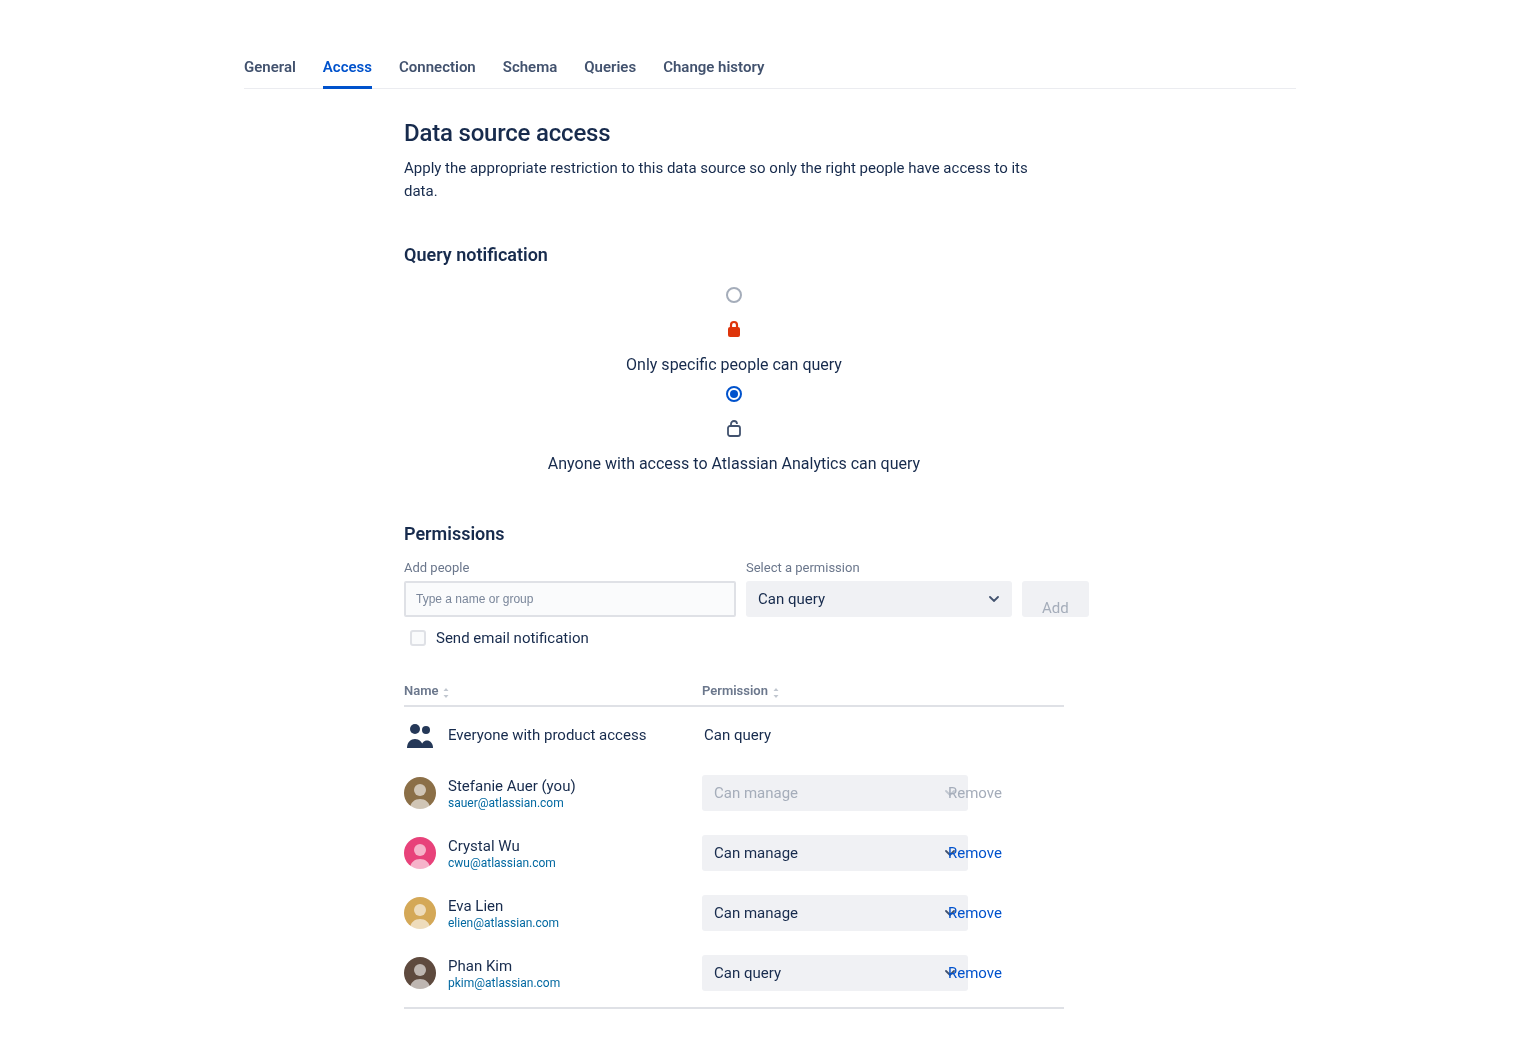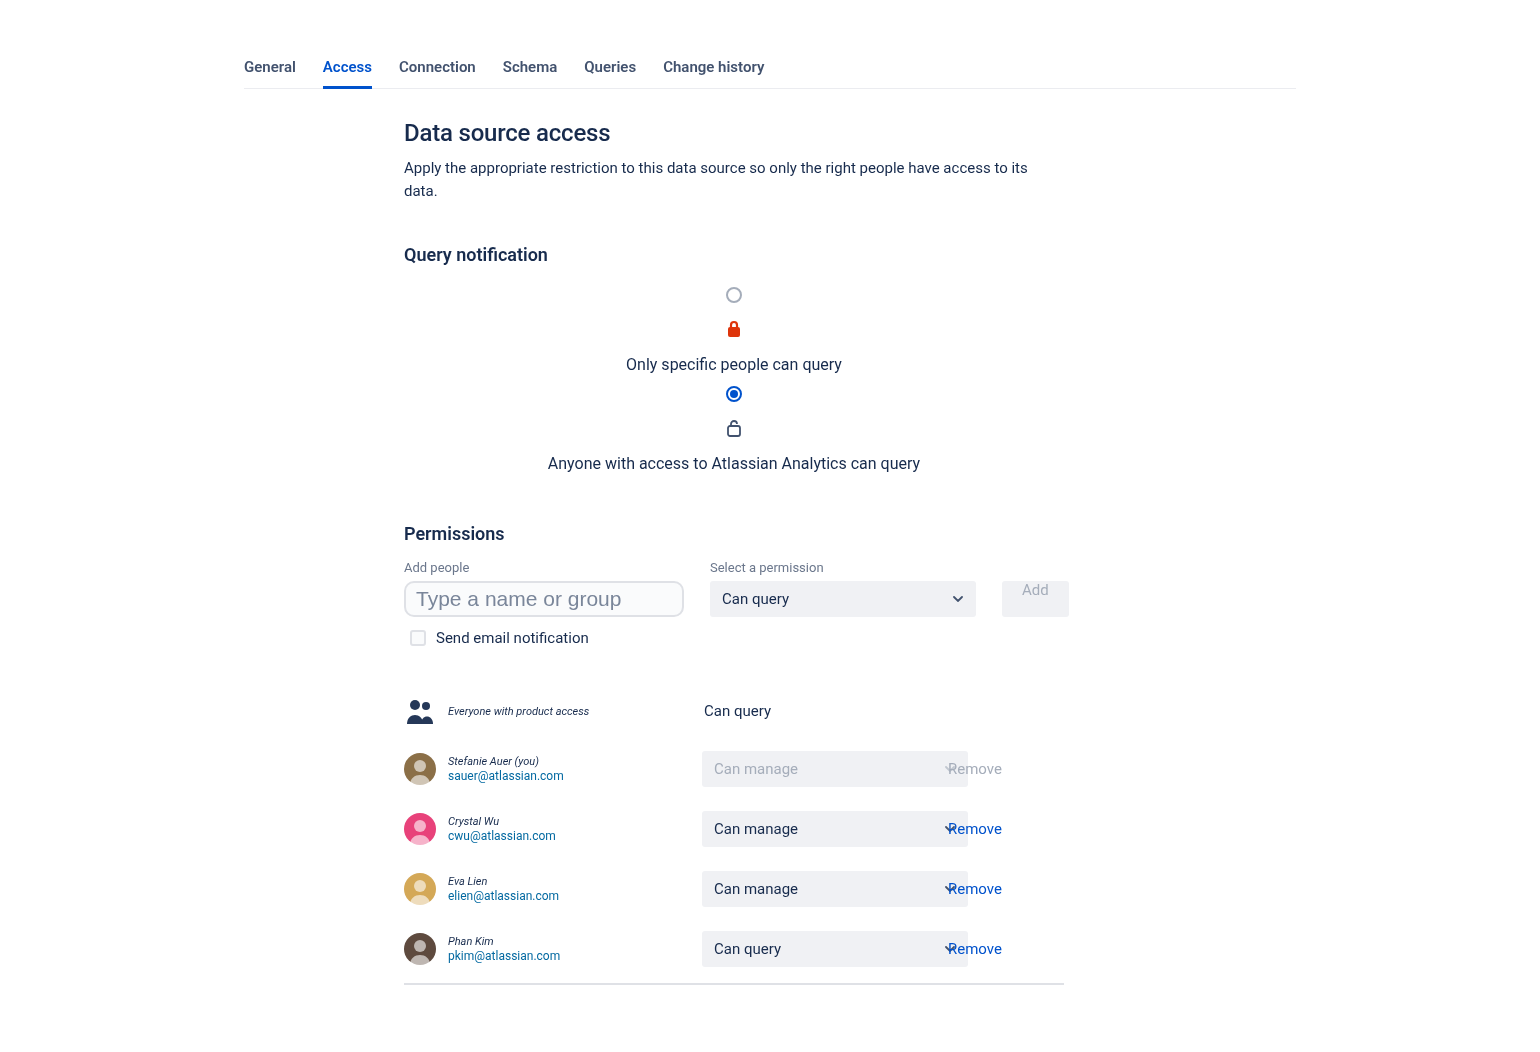--- a/index.html
+++ b/index.html
@@ -87,36 +87,36 @@
     width: 8px; height: 8px;
     background: #0052CC;
     border-radius: 50%;
   }
   .lock-slot { width: 18px; height: 20px; display:flex; align-items:center; justify-content:center; }
 
   .permissions-block { margin-top: 44px; }
 
   .form-row {
     display: flex;
-    gap: 26px;
+    gap: 10px;
     align-items: flex-end;
   }
   .field-label {
     font-size: 13px;
     color: #6B778C;
     margin-bottom: 6px;
   }
   .add-input {
-    width: 280px;
+    width: 332px;
     height: 36px;
     border: 2px solid #DFE1E6;
-    border-radius: 10px;
+    border-radius: 2px;
     background: #FAFBFC;
     padding: 0 10px;
-    font-size: 21px;
+    font-size: 12px;
     color: #172B4D;
   }
   .add-input::placeholder { color: #7A869A; }
 
   .select {
     width: 266px;
     height: 36px;
     background: #F0F1F4;
     border-radius: 3px;
     padding: 0 12px;
@@ -131,21 +131,21 @@
   .chevron {
     width: 12px; height: 12px;
     display: flex; align-items: center; justify-content: center;
   }
 
   .add-btn {
     height: 36px;
     padding: 0 20px;
     background: #F0F1F4;
     border-radius: 3px;
-    display: flex; align-items: flex-start;
+    display: flex; align-items: flex-end;
     font-size: 15px;
     color: #A5ADBA;
     cursor: default;
   }
 
   .checkbox-row {
     display: flex;
     align-items: center;
     gap: 10px;
     margin-top: 12px;
@@ -189,21 +189,21 @@
     height: 32px;
     border-radius: 50%;
     flex-shrink: 0;
   }
   .avatar.group {
     border-radius: 0;
     background: none;
     display: flex; align-items: center; justify-content: center;
   }
   .name-stack { display: flex; flex-direction: column; }
-  .name-primary { font-size: 11px; color: #172B4D; font-style: italic; }
+  .name-primary { font-size: 15px; color: #172B4D; }
   .name-secondary { font-size: 12px; color: #0369a1; margin-top:1px; }
 
   .cell-perm-text {
     width: 266px;
     font-size: 15px;
     color: #172B4D;
     padding-left: 2px;
   }
   .cell-perm-select {
     width: 228px;
@@ -284,20 +284,38 @@
           <span>Add</span>
         </div>
       </div>
 
       <div class="checkbox-row">
         <div class="checkbox"></div>
         <span>Send email notification</span>
       </div>
 
       <div class="table">
+        <div class="thead">
+          <div class="th-name">
+            <span>Name</span>
+            <span class="sort-arrows">
+              <svg width="8" height="10" viewBox="0 0 8 10">
+                  <path d="M4 0l2.5 3h-5zM4 10l2.5-3h-5z" fill="#C1C7D0"></path>
+                </svg>
+            </span>
+          </div>
+          <div class="th-perm">
+            <span>Permission</span>
+            <span class="sort-arrows">
+              <svg width="8" height="10" viewBox="0 0 8 10">
+                  <path d="M4 0l2.5 3h-5zM4 10l2.5-3h-5z" fill="#C1C7D0"></path>
+                </svg>
+            </span>
+          </div>
+        </div>
         <div id="tbody">
             <div class="trow">
               <div class="cell-name">
                 <div class="avatar group">
                   <svg width="30" height="26" viewBox="0 0 30 26">
                     <circle cx="10" cy="7" r="5" fill="#253858"></circle>
                     <circle cx="21" cy="8" r="4" fill="#253858"></circle>
                     <path d="M2 26c0-6 4-9 8-9s8 3 8 9" fill="#253858"></path>
                     <path d="M16 26c0-5 3-7.5 6-7.5s6 2.5 6 7.5" fill="#253858"></path>
                   </svg>

